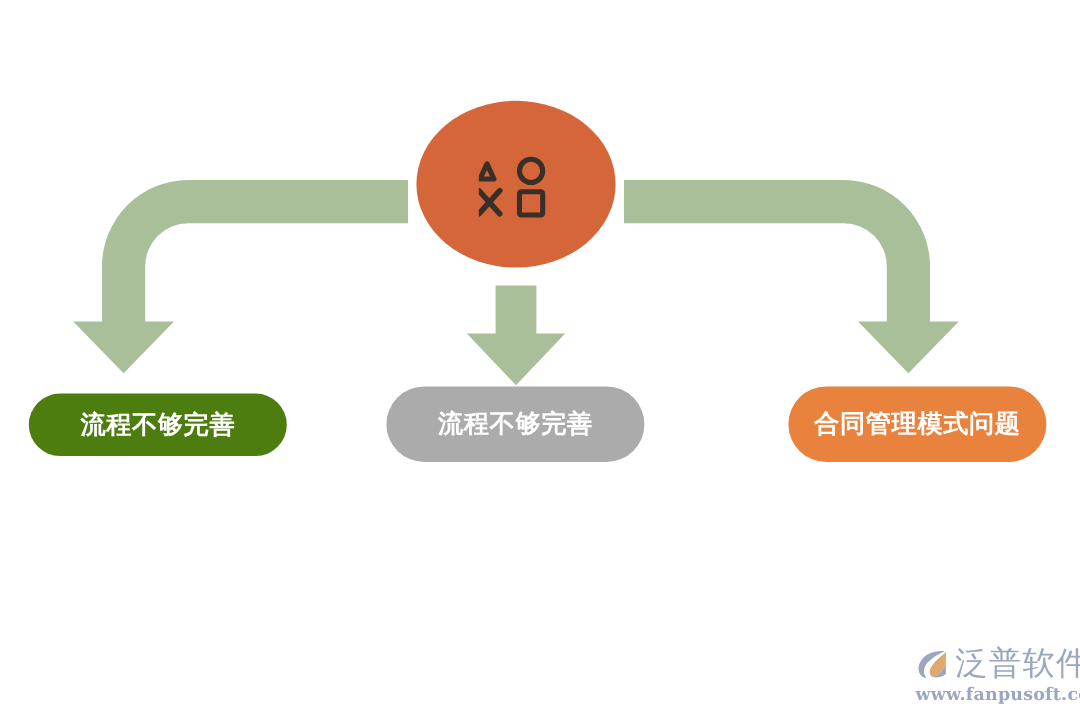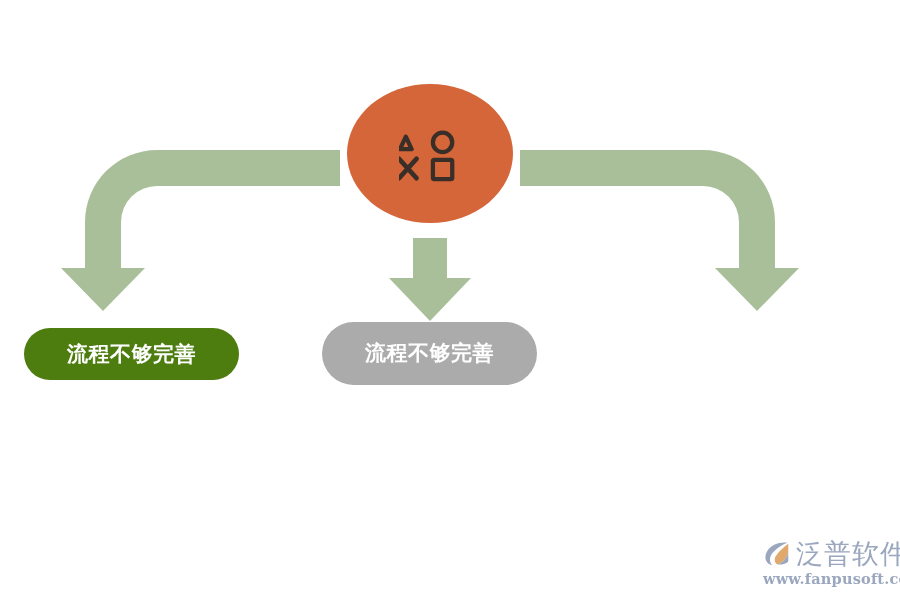--- a/index.html
+++ b/index.html
@@ -195,20 +195,23 @@
   </div>
 
   <div class="pill pill-left">
     <span class="pill-text">流程不够完善</span>
   </div>
 
   <div class="pill pill-center">
     <span class="pill-text">流程不够完善</span>
   </div>
 
+  <div class="pill pill-right">
+    <span class="pill-text">合同管理模式问题</span>
+  </div>
 
   <div class="watermark">
     <div class="wm-row">
       <svg class="wm-mark" viewBox="0 0 32 32">
         <path d="M 27 5 C 19 4 9 7 5 15 C 2 21 4 28 11 29 C 7 25 8 18 13 14 C 17 10 22 7 27 5 Z" fill="#9AA7BE"></path>
         <path d="M 28 6 C 23 10 18 14 15 19 C 13 22 13 26 16 28 C 22 27 27 21 28 14 Z" fill="#E0A86A"></path>
         <path d="M 16 28 C 20 29 25 28 28 25 L 28 14 C 27 21 22 27 16 28 Z" fill="#9AA7BE"></path>
       </svg>
       <span class="wm-brand">泛普软件</span>
     </div>

